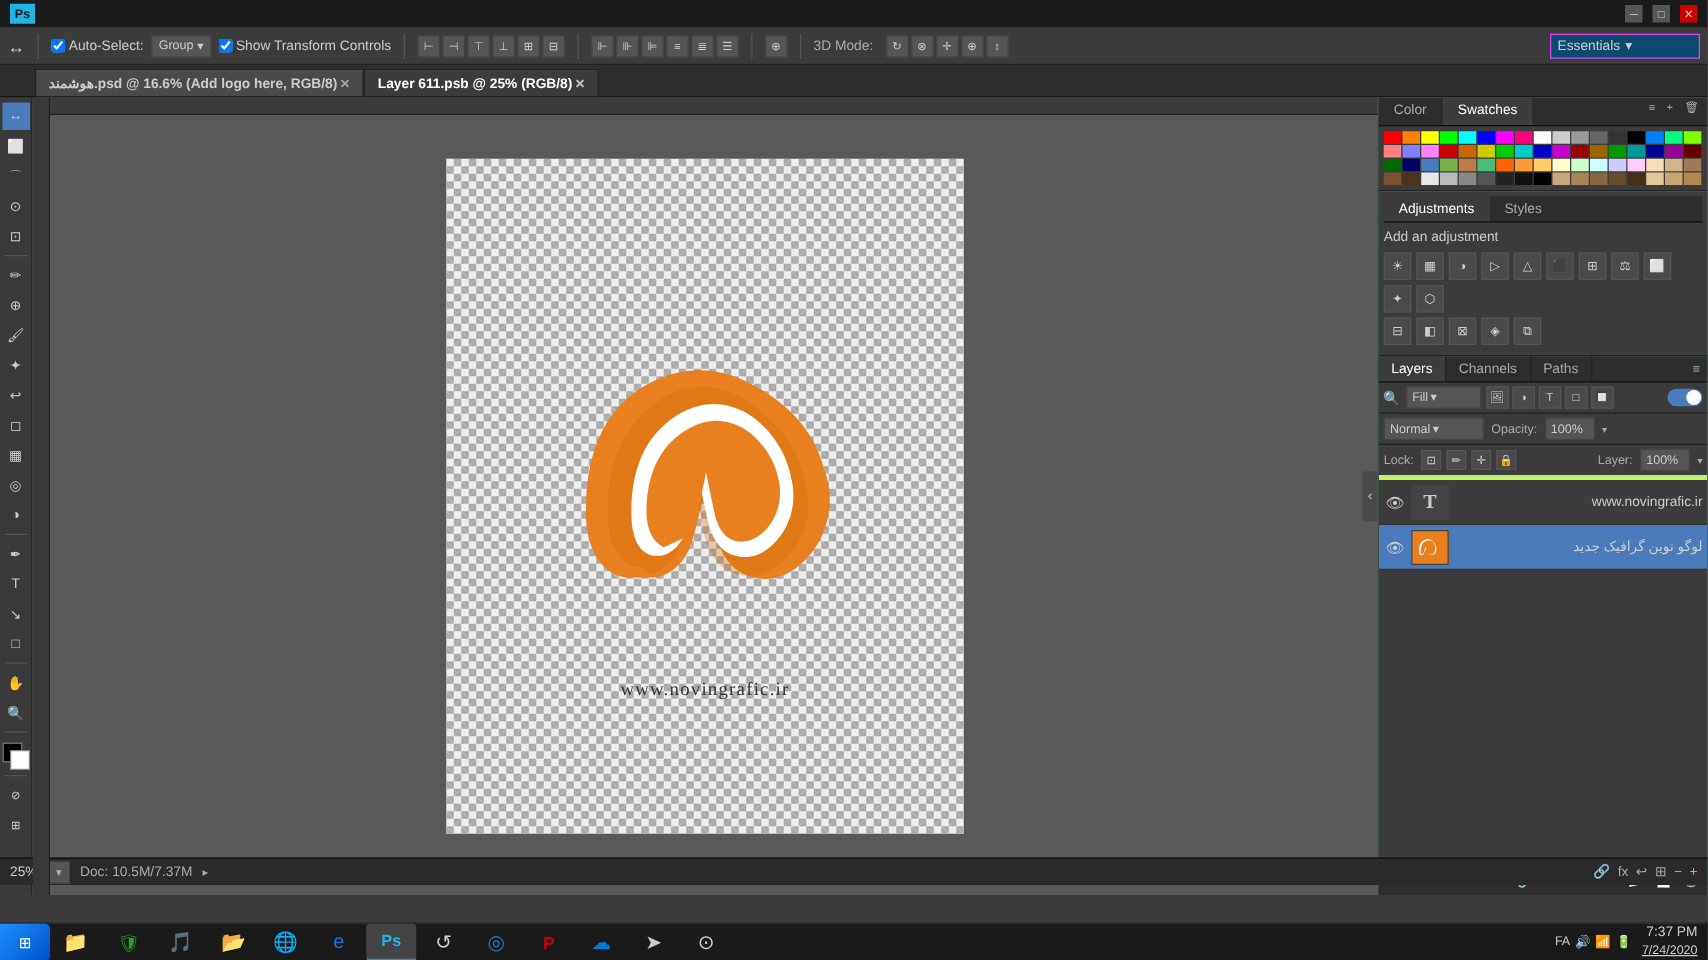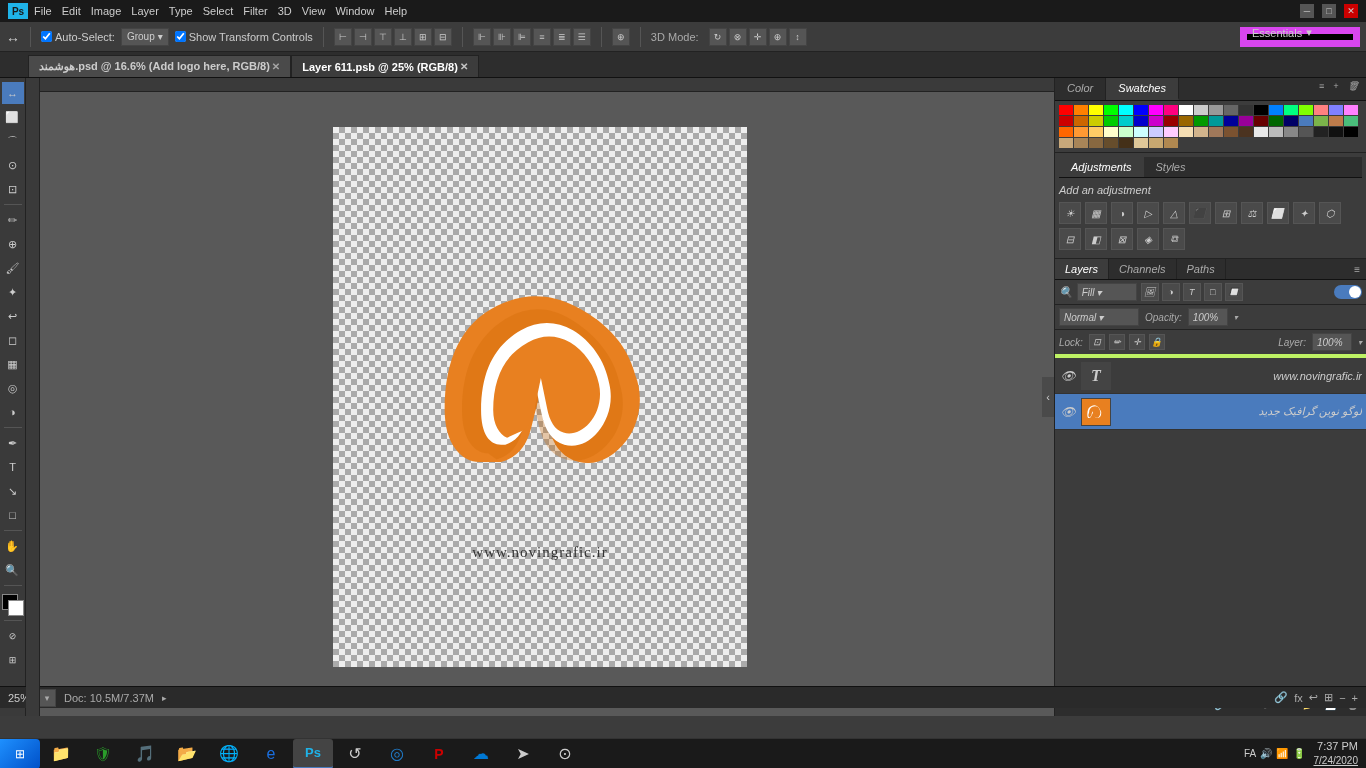--- a/index.html
+++ b/index.html
@@ -22,21 +22,21 @@
     
     #options-bar {
       width: 100%; height: 30px; background: #3c3c3c; border-bottom: 1px solid #222;
       display: flex; align-items: center; padding: 0 6px; gap: 6px;
     }
     .checkbox-label { display: flex; align-items: center; gap: 3px; font-size: 11px; color: #ccc; }
     .dropdown-btn { background: #555; border: 1px solid #444; color: #ccc; font-size: 10px; padding: 1px 5px; cursor: pointer; height: 18px; display: flex; align-items: center; gap: 3px; }
     .separator { width: 1px; height: 20px; background: #555; margin: 0 4px; }
     .icon-btn-group { display: flex; gap: 2px; }
     .icon-btn { width: 18px; height: 18px; background: #555; border: 1px solid #444; display: flex; align-items: center; justify-content: center; cursor: pointer; font-size: 9px; color: #ccc; }
-    .workspace-dropdown { margin-left: auto; background: #000000; border: 7px solid #d946ef; color: #ccc; font-size: 11px; padding: 1px 5px; height: 20px; display: flex; align-items: flex-end; gap: 4px; cursor: pointer; min-width: 120px; }
+    .workspace-dropdown { margin-left: auto; background: #0c4a6e; border: 1px solid #d946ef; color: #ccc; font-size: 11px; padding: 1px 5px; height: 20px; display: flex; align-items: center; gap: 4px; cursor: pointer; min-width: 120px; }
 
     
     #tabs-bar {
       width: 100%; height: 26px; background: #2d2d2d; border-bottom: 1px solid #111;
       display: flex; align-items: flex-end; padding-left: 40px;
     }
     .tab {
       height: 22px; padding: 0 10px; display: flex; align-items: center; gap: 2px;
       background: #4a4a4a; border: 1px solid #222; border-bottom: none;
       font-size: 11px; color: #ccc; cursor: pointer; white-space: nowrap; font-weight: bold;
@@ -87,22 +87,22 @@
     }
     #canvas-content {
       position: absolute; top: 0; left: 0; width: 100%; height: 100%;
       display: flex; flex-direction: column; align-items: center; justify-content: center;
     }
     #logo-svg { width: 260px; height: 300px; }
     #logo-text { font-family: 'Times New Roman', serif; font-size: 15px; color: #333; letter-spacing: 1px; margin-top: 10px; }
 
     
     #right-panel {
-      width: 312px; background: #86efac; border-left: 1px solid #222;
-      display: flex; flex-direction: column; flex-shrink: 0; font-style: italic;
+      width: 264px; background: #86efac; border-left: 1px solid #222;
+      display: flex; flex-direction: column; flex-shrink: 0;
     }
 
     
     #swatches-panel {
       background: #3c3c3c; border-bottom: 1px solid #222;
     }
     #swatches-tabs {
       display: flex; background: #2d2d2d; border-bottom: 1px solid #111;
     }
     .panel-tab {
@@ -227,33 +227,20 @@
     ::-webkit-scrollbar { width: 8px; height: 8px; }
     ::-webkit-scrollbar-track { background: #2a2a2a; }
     ::-webkit-scrollbar-thumb { background: #555; }
   </style>
 </head>
 <body>
 
 <div id="title-bar">
   <div id="title-bar-left">
     <div id="ps-logo">Ps</div>
-    <div id="title-bar-menu">
-      <span>File</span>
-      <span>Edit</span>
-      <span>Image</span>
-      <span>Layer</span>
-      <span>Type</span>
-      <span>Select</span>
-      <span>Filter</span>
-      <span>3D</span>
-      <span>View</span>
-      <span>Window</span>
-      <span>Help</span>
-    </div>
   </div>
   <div id="title-bar-right">
     <div class="win-btn">─</div>
     <div class="win-btn">□</div>
     <div class="win-btn" id="close-btn">✕</div>
   </div>
 </div>
 
 <div id="options-bar">
   <div style="display:flex;align-items:center;gap:3px;">

